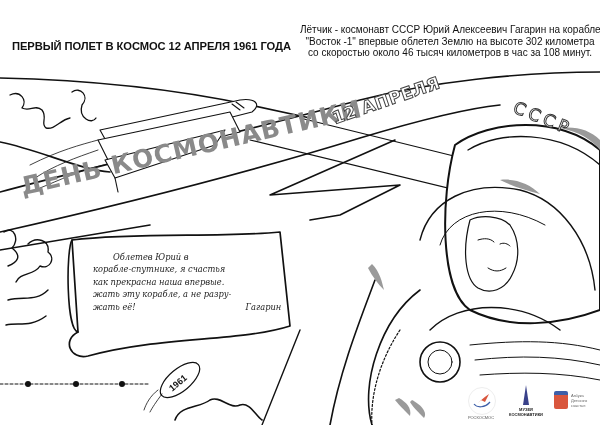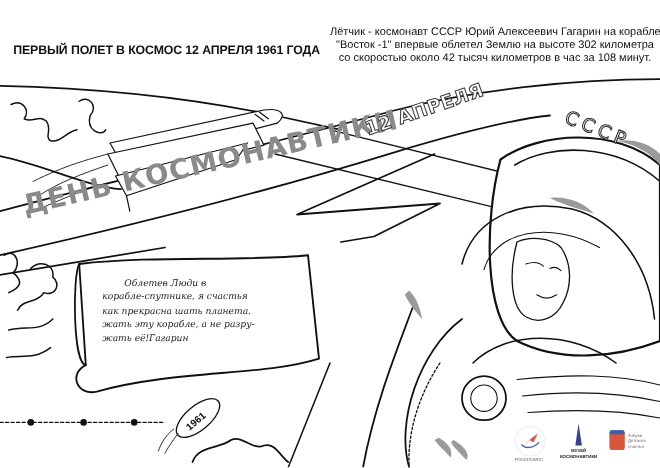--- a/index.html
+++ b/index.html
@@ -7,42 +7,42 @@
   .title{position:absolute;left:12px;top:40px;font-size:11.2px;font-weight:bold;letter-spacing:-0.1px;color:#111;white-space:nowrap;}
   .desc{position:absolute;left:300px;top:24px;width:300px;text-align:center;font-size:10px;line-height:11.5px;color:#111;}
   .desc div{white-space:nowrap;}
   svg.art{position:absolute;left:0;top:0;}
   .banner-text{position:absolute;font-family:"DejaVu Sans",sans-serif;font-weight:bold;color:#8a8a8a;white-space:nowrap;transform-origin:left bottom;}
   .bt1{left:24px;top:172px;font-size:25px;transform:rotate(-13deg);letter-spacing:1px;}
   .bt2{left:336px;top:108px;font-size:17px;transform:rotate(-19deg);color:#fff;-webkit-text-stroke:1px #444;letter-spacing:0.5px;}
   .cccp{position:absolute;left:512px;top:108px;font-size:17px;font-family:"DejaVu Sans",sans-serif;color:#fff;-webkit-text-stroke:1px #333;transform:rotate(22deg);letter-spacing:4px;}
   .letter{position:absolute;left:93px;top:251px;width:180px;font-family:"DejaVu Serif",serif;font-style:italic;font-size:8.3px;line-height:12.4px;color:#222;}
   .letter div{white-space:nowrap;}
-  .letter .sig{}
+  .letter .sig{padding-left:110px;}
   .year{position:absolute;left:168px;top:378px;font-size:9px;font-weight:bold;transform:rotate(-40deg);color:#111;}
   .logos{position:absolute;left:462px;top:385px;width:138px;height:40px;background:#fff;}
   .logo{position:absolute;font-size:4px;color:#555;text-align:center;}
   .logo-rk{left:6px;top:2px;width:26px;height:26px;border-radius:50%;border:1px solid #eee;}
   .logo-rk-label{left:2px;top:30px;width:34px;}
   .logo-museum{left:44px;top:0;width:40px;}
   .museum-tower{margin:0 auto;width:0;height:0;border-left:3px solid transparent;border-right:3px solid transparent;border-bottom:20px solid #39418a;}
   .museum-label{font-size:4px;font-weight:bold;color:#222;margin-top:2px;}
   .logo-abc{left:92px;top:6px;width:44px;}
   .cube{position:absolute;left:0;top:0;width:14px;height:14px;background:#d9563d;border-top:4px solid #3e5fa8;border-radius:2px;}
   .abc-text{position:absolute;left:17px;top:2px;font-size:4px;line-height:5px;text-align:left;color:#666;}
 </style>
 </head>
 <body>
 
 <div class="title">ПЕРВЫЙ ПОЛЕТ В КОСМОС 12 АПРЕЛЯ 1961 ГОДА</div>
 
 <div class="desc">
   <div>Лётчик - космонавт СССР Юрий Алексеевич Гагарин на корабле</div>
   <div>"Восток -1"   впервые облетел Землю на высоте 302 километра</div>
-  <div>со скоростью около 42 тысяч километров в час за 108 минут.</div>
+  <div>со скоростью около 46 тысяч километров в час за 108 минут.</div>
 </div>
 
 <svg class="art" width="600" height="425" viewBox="0 0 600 425">
   <g fill="none" stroke="#111" stroke-width="1.6" stroke-linecap="round" stroke-linejoin="round">
 
     <path d="M0 78 C90 80 170 88 250 105 L310 118"></path>
     <path d="M0 142 C40 150 80 170 110 172"></path>
     <path d="M0 192 C120 160 250 130 360 100 C430 82 520 72 600 72"></path>
     <path d="M0 232 C120 205 240 175 360 138 C420 120 470 108 500 105"></path>
     <path d="M250 140 L600 225" stroke-width="1.2"></path>
@@ -101,23 +101,23 @@
     <path d="M560 128 C580 132 592 140 600 150 L600 140 C590 130 576 126 560 128 Z"></path>
     <path d="M500 180 C515 178 530 184 540 194 C525 190 512 186 500 180 Z"></path>
   </g>
 </svg>
 
 <div class="banner-text bt1">ДЕНЬ КОСМОНАВТИКИ</div>
 <div class="banner-text bt2">12 АПРЕЛЯ</div>
 <div class="cccp">СССР</div>
 
 <div class="letter">
-  <div style="padding-left:20px">Облетев Люди в</div>
+  <div style="padding-left:20px">Облетев Юрий в</div>
   <div>корабле-спутнике, я счастья</div>
-  <div>как прекрасна шать планета.</div>
+  <div>как прекрасна наша впервые.</div>
   <div>жать эту корабле, а не разру-</div>
   <div><span>жать её!</span><span class="sig">Гагарин</span></div>
 </div>
 
 <div class="year">1961</div>
 
 <div class="logos">
   <div class="logo logo-rk">
     <svg width="26" height="26" viewBox="0 0 26 26">
         <path d="M6 18 C10 14 14 10 20 6 L16 14 L12 12 Z" fill="#d9563d"></path>

